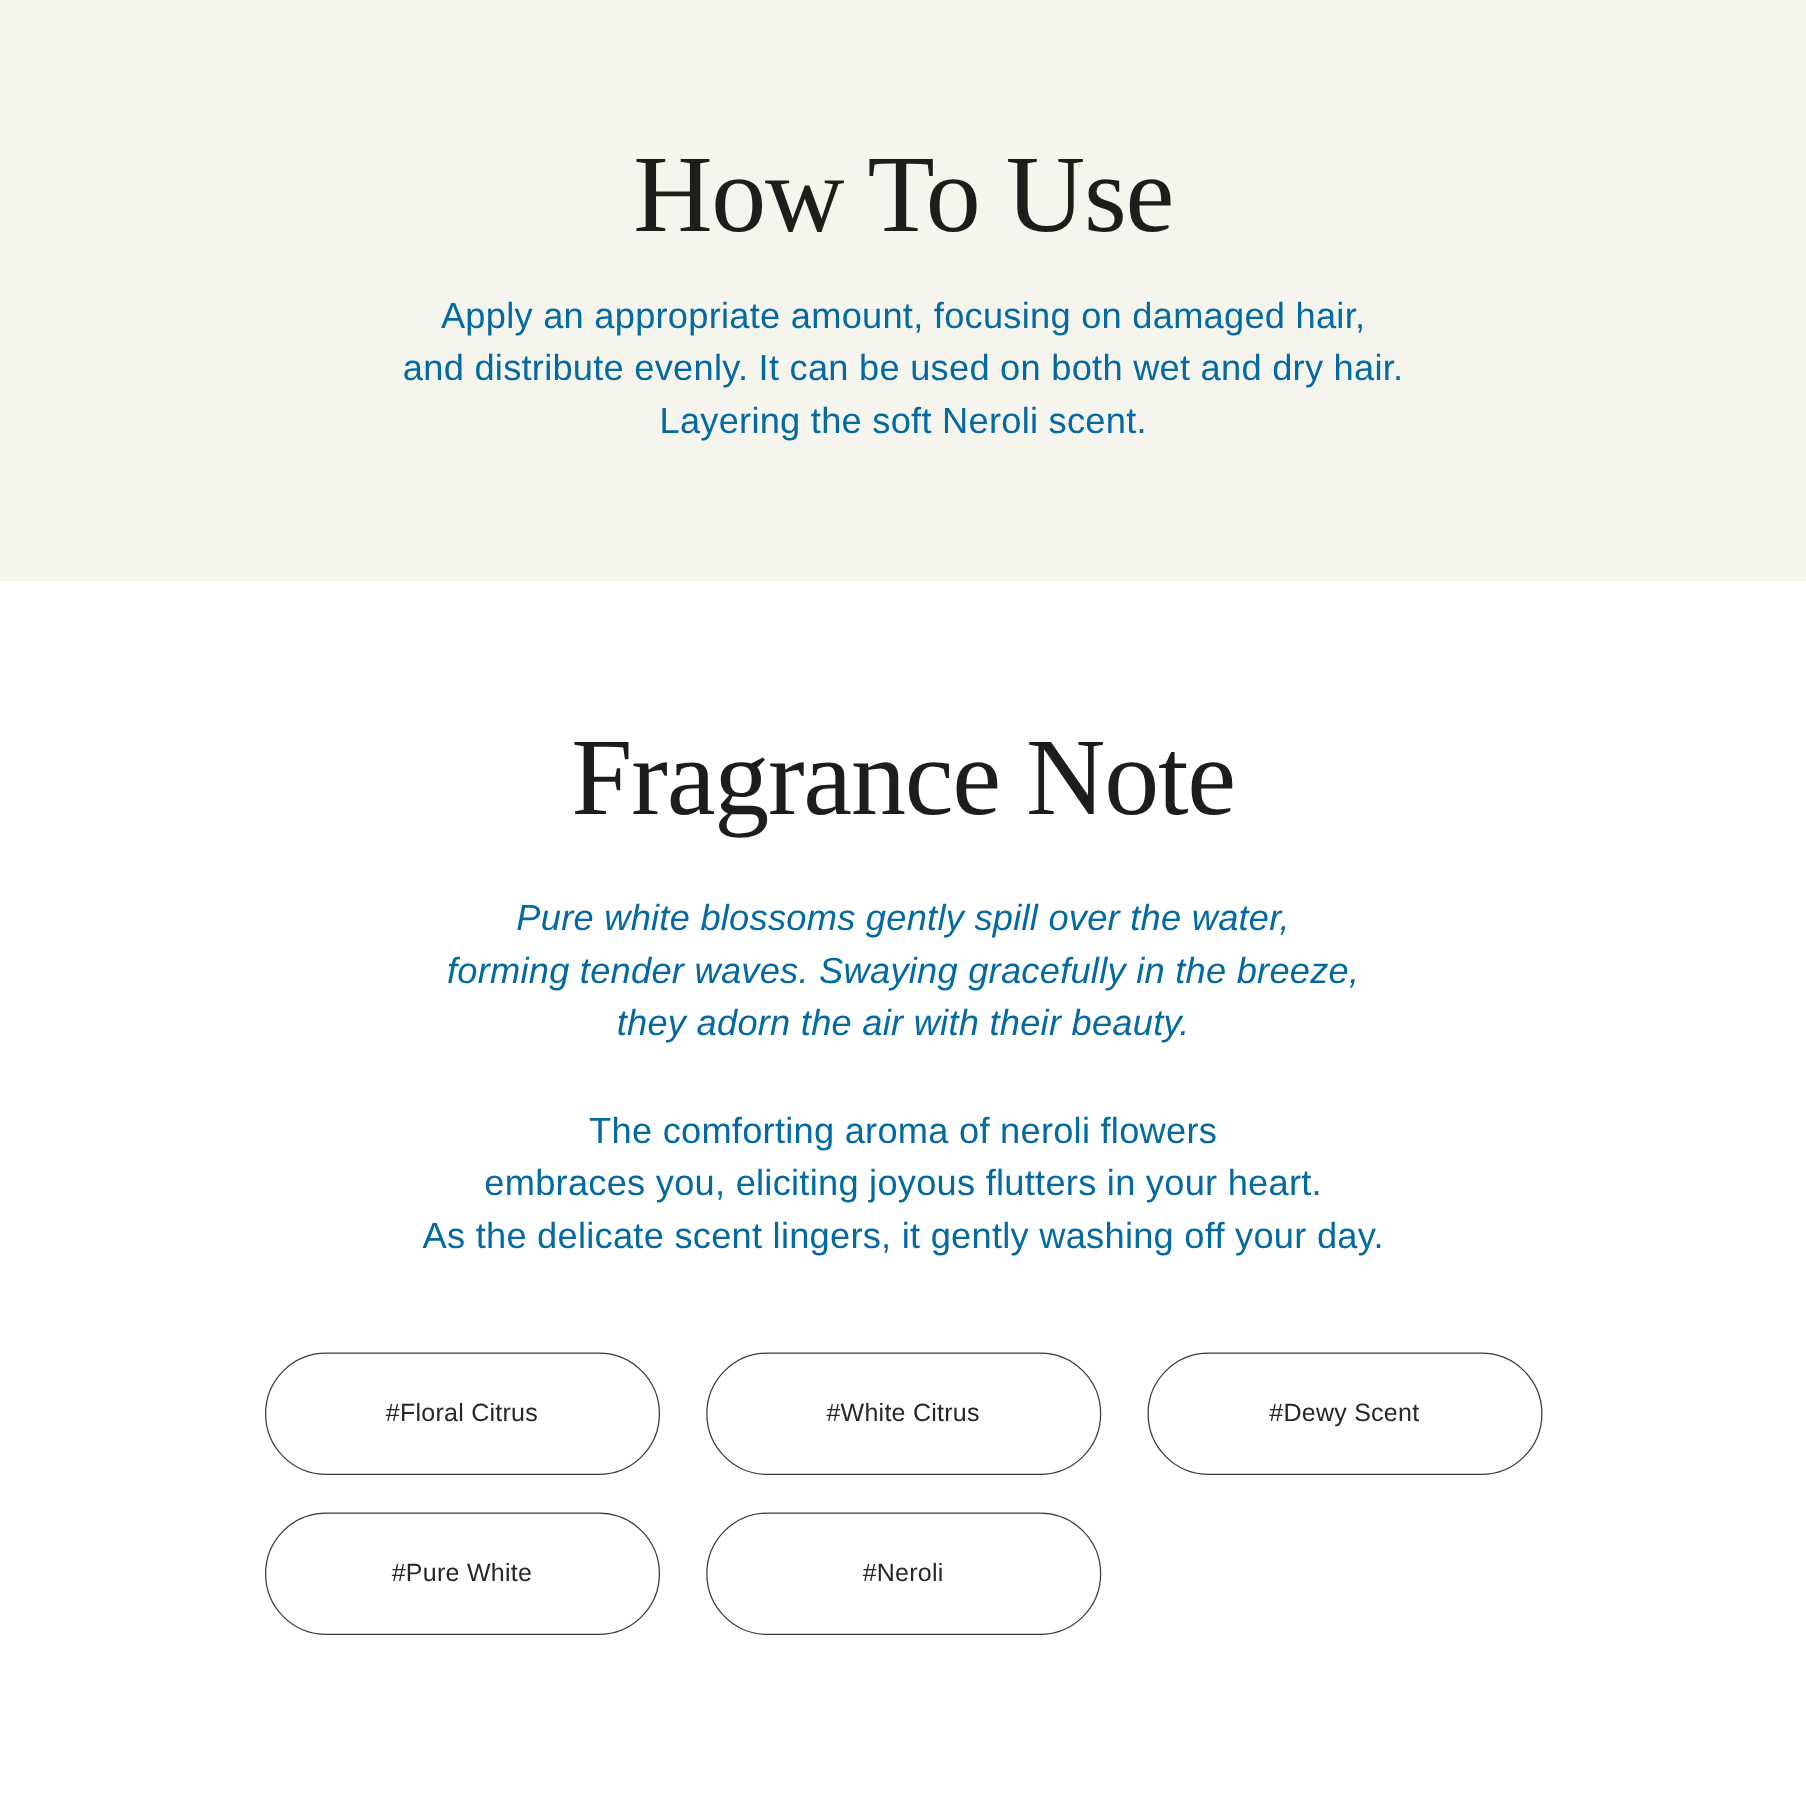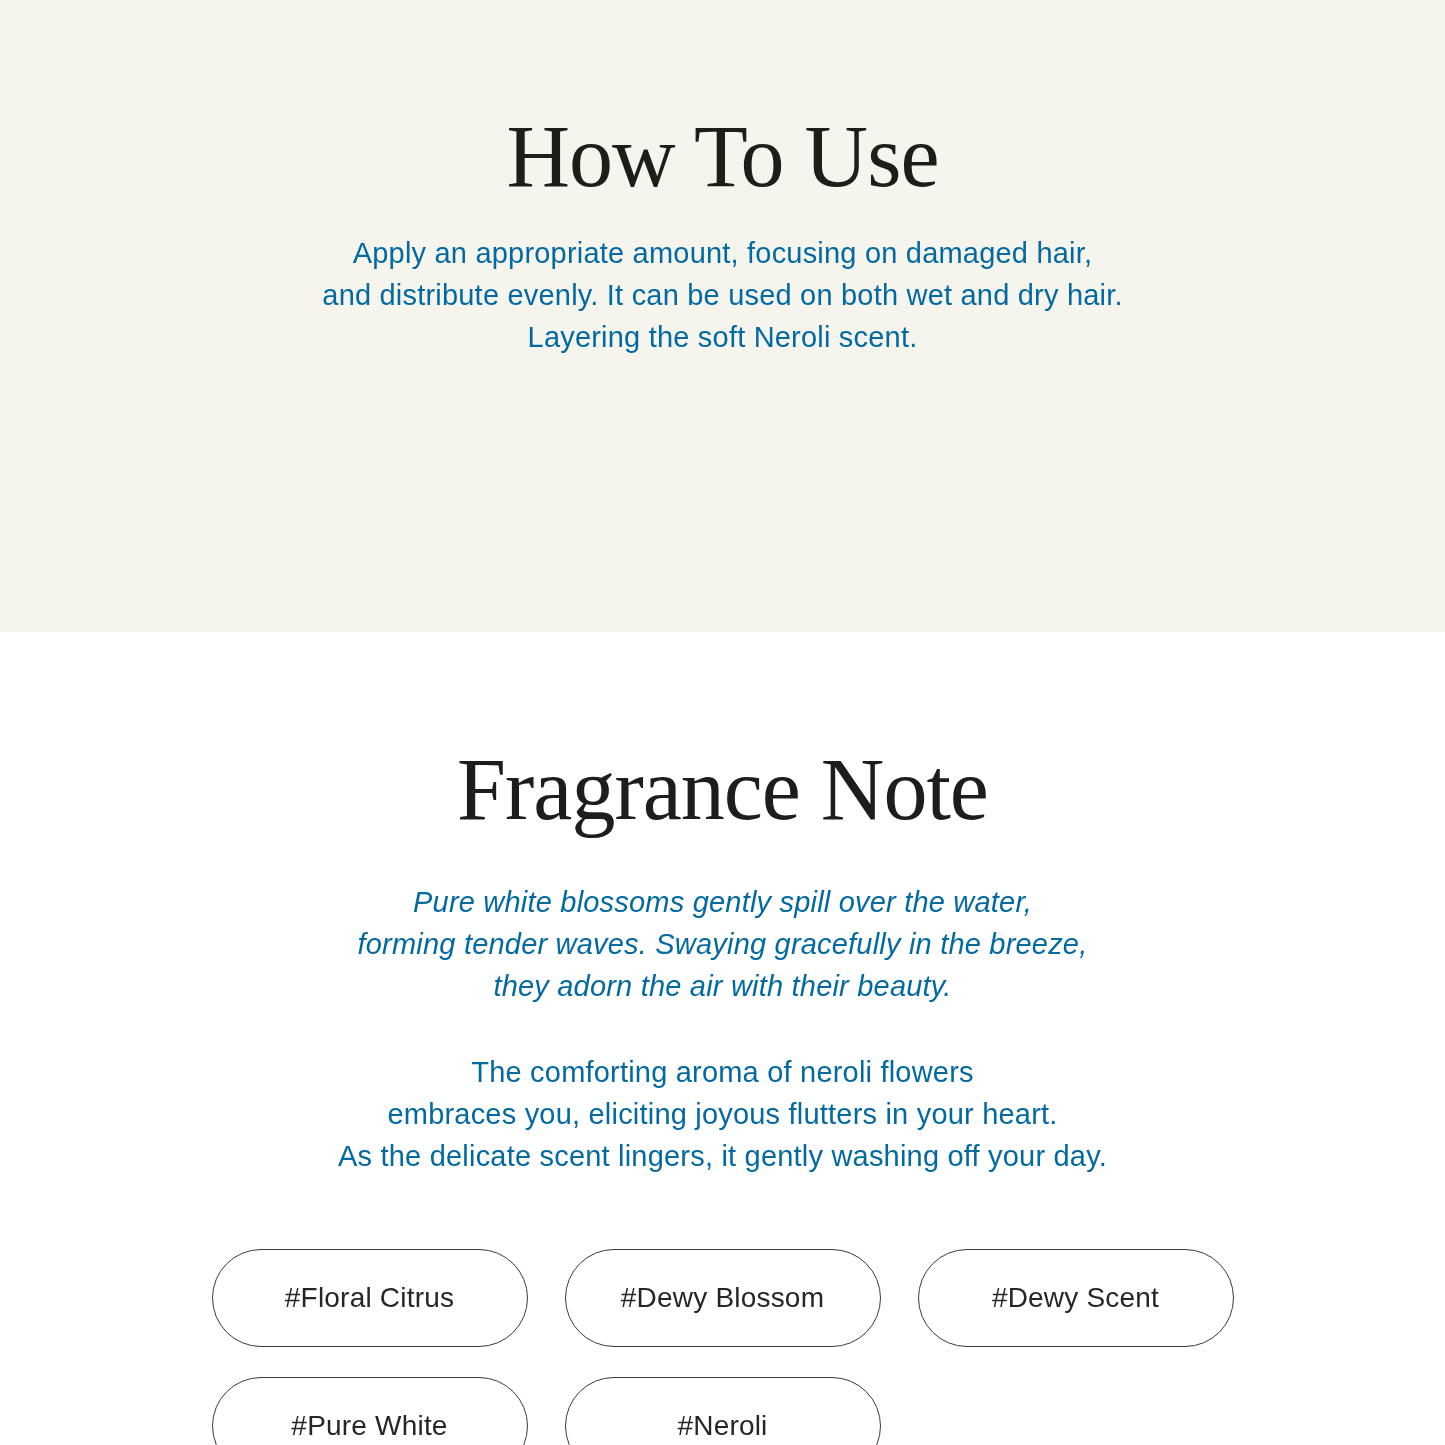--- a/index.html
+++ b/index.html
@@ -14,21 +14,21 @@
     color: #2a2a28;
     overflow: hidden;
   }
   .page {
     width: 1445px;
     height: 1445px;
     background: #ffffff;
   }
   .section-howto {
     box-sizing: border-box;
-    height: 632px;
+    height: 465px;
     background: #f5f5ed;
     text-align: center;
     padding-top: 112px;
   }
   .section-fragrance {
     box-sizing: border-box;
     background: #ffffff;
     text-align: center;
     padding-top: 113px;
   }
@@ -70,21 +70,21 @@
   }
   .pill {
     box-sizing: border-box;
     height: 98px;
     background: #ffffff;
     border: 1.5px solid #3a3a38;
     border-radius: 60px;
     display: flex;
     align-items: center;
     justify-content: center;
-    font-size: 28px;
+    font-size: 20px;
     letter-spacing: 0.2px;
     color: #262624;
   }
 </style>
 </head>
 <body>
 
 <div class="page">
 
   <section class="section-howto">
@@ -98,20 +98,20 @@
     <h1 class="serif-title">Fragrance Note</h1>
     <p class="body-text para-1">Pure white blossoms gently spill over the water,
 forming tender waves. Swaying gracefully in the breeze,
 they adorn the air with their beauty.</p>
     <p class="body-text para-2">The comforting aroma of neroli flowers
 embraces you, eliciting joyous flutters in your heart.
 As the delicate scent lingers, it gently washing off your day.</p>
 
     <div class="tags-grid">
       <div class="pill">#Floral Citrus</div>
-      <div class="pill">#Dewy Blossom</div>
+      <div class="pill">#White Citrus</div>
       <div class="pill">#Dewy Scent</div>
       <div class="pill">#Pure White</div>
       <div class="pill">#Neroli</div>
     </div>
   </section>
 
 </div>
 
 </body></html>

